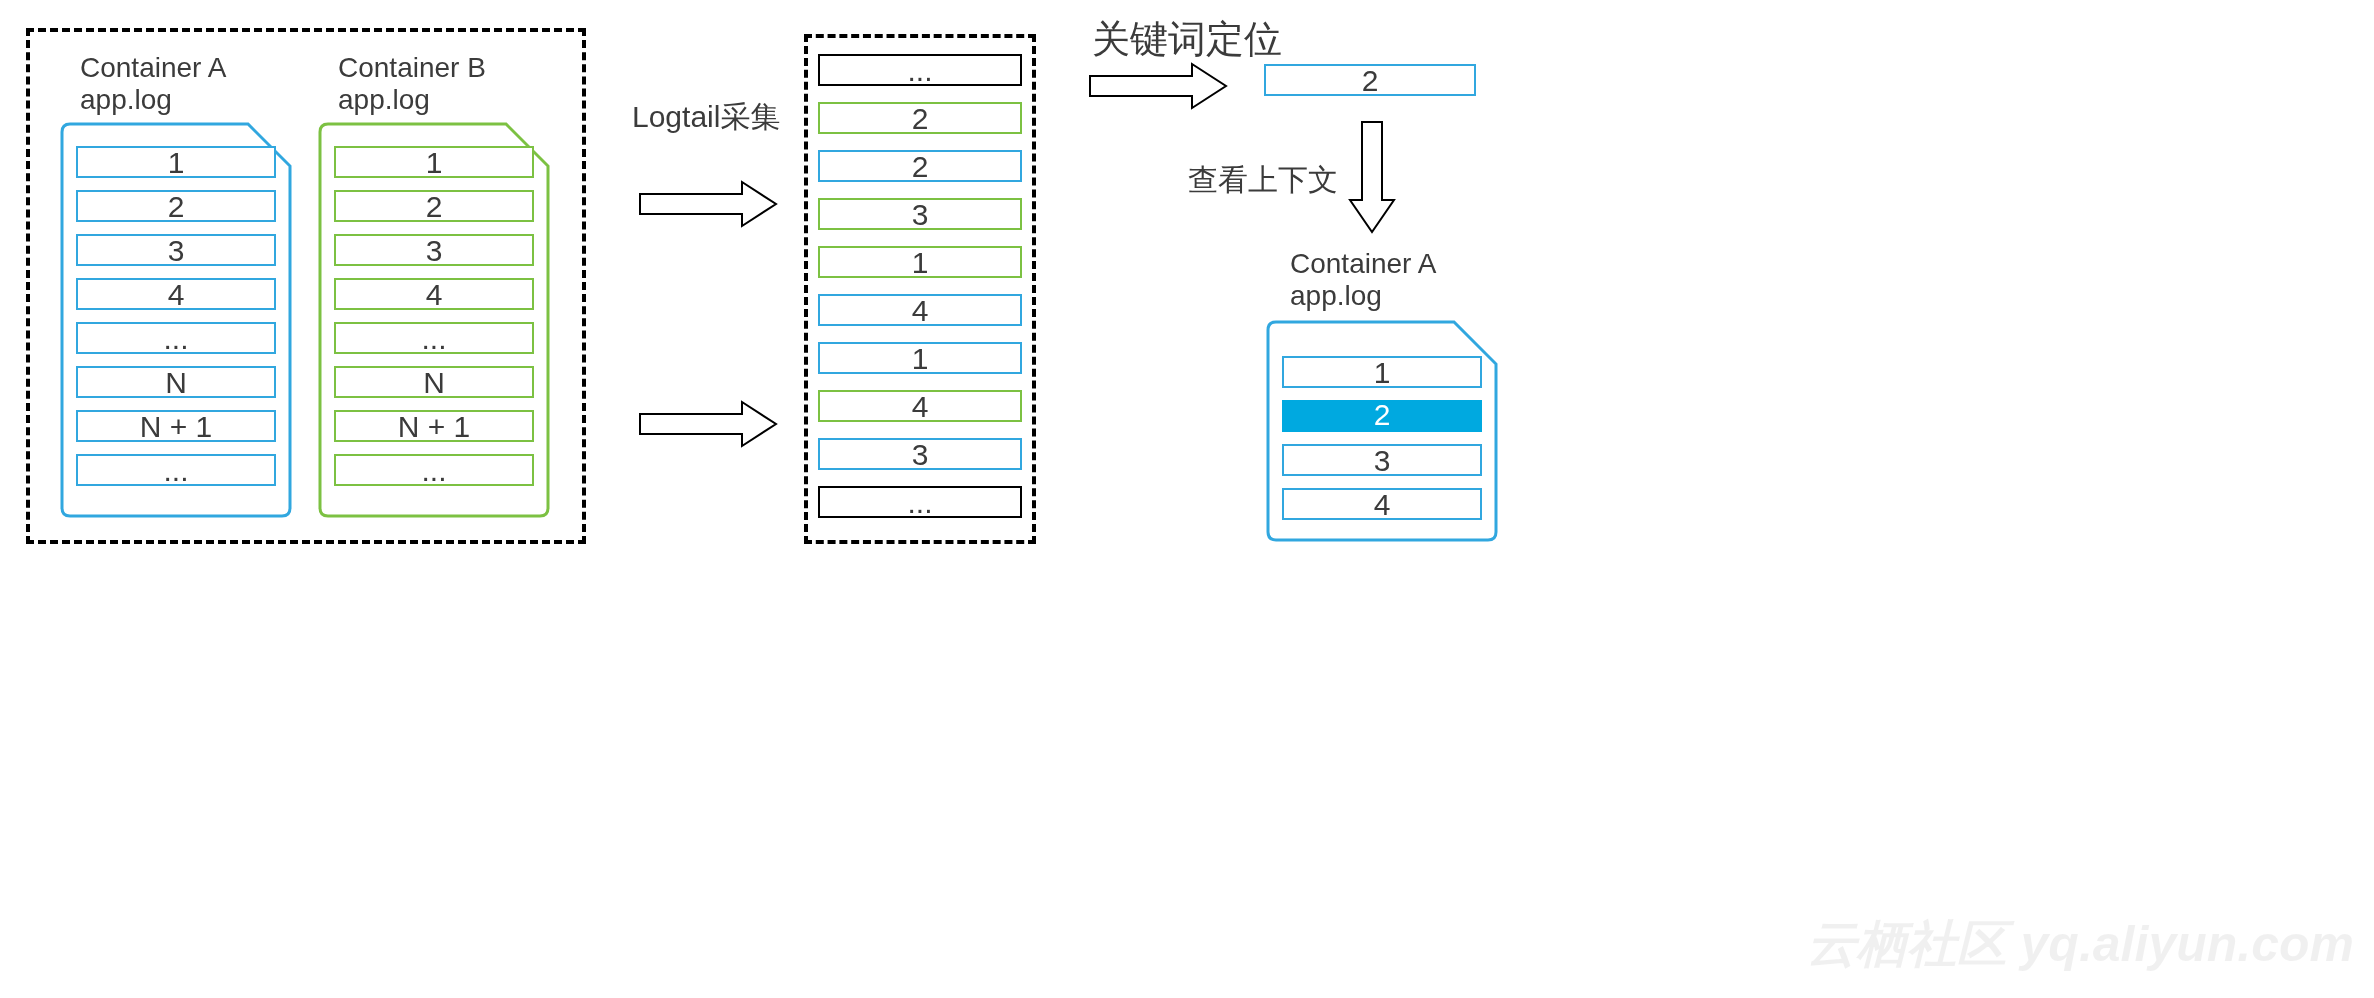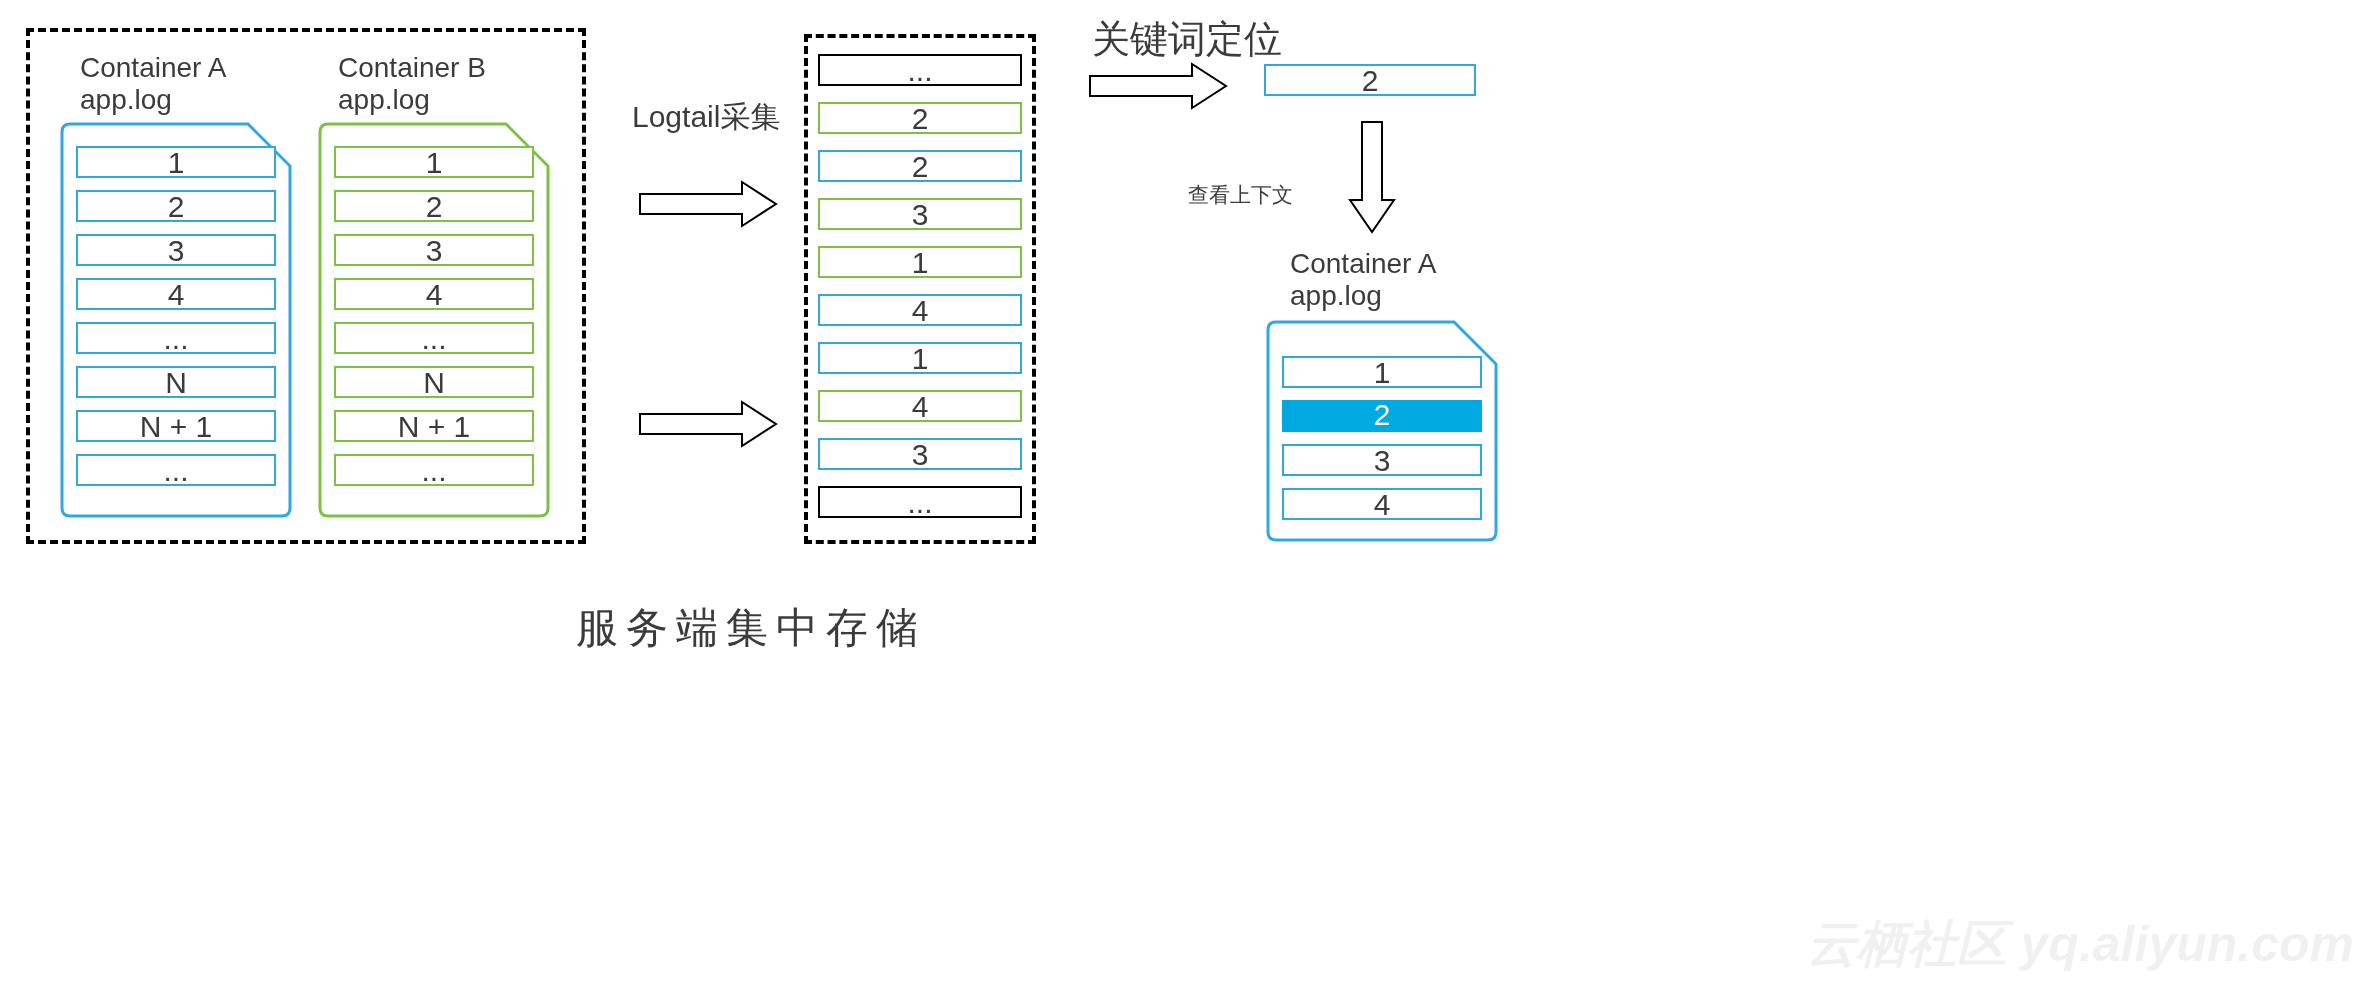--- a/index.html
+++ b/index.html
@@ -51,32 +51,31 @@
     </svg>
   </div>
   <div class="arrowbox" style="left:638px;top:400px;width:140px;height:48px">
     <svg width="140" height="48" viewBox="0 0 140 48">
       <path d="M2 14 H104 V2 L138 24 L104 46 V34 H2 Z" fill="#fff" stroke="#000" stroke-width="2"></path>
     </svg>
   </div>
 
   <div class="abs dashed-box" style="left:804px;top:34px;width:232px;height:510px"></div>
 
-  <div class="abs caption" style="left:576px;top:600px">服务端集中存储</div>
 
   <div class="abs label" style="left:1092px;top:18px;font-size:38px">关键词定位</div>
   <div class="arrowbox" style="left:1088px;top:62px;width:140px;height:48px">
     <svg width="140" height="48" viewBox="0 0 140 48">
       <path d="M2 14 H104 V2 L138 24 L104 46 V34 H2 Z" fill="#fff" stroke="#000" stroke-width="2"></path>
     </svg>
   </div>
 
   <div class="cell blue" style="left:1264px;top:64px;width:212px">2</div>
 
-  <div class="abs label" style="left:1188px;top:183px;font-size:21px">查看上下文</div>
+  <div class="abs label" style="left:1188px;top:163px;font-size:30px">查看上下文</div>
   <div class="arrowbox" style="left:1348px;top:120px;width:48px;height:114px">
     <svg width="48" height="114" viewBox="0 0 48 114">
       <path d="M14 2 H34 V80 H46 L24 112 L2 80 H14 Z" fill="#fff" stroke="#000" stroke-width="2"></path>
     </svg>
   </div>
 
   <div class="abs label" style="left:1290px;top:248px">Container A</div>
   <div class="abs label" style="left:1290px;top:280px">app.log</div>
 
   <div class="folder" style="left:1266px;top:320px;width:232px;height:222px">

